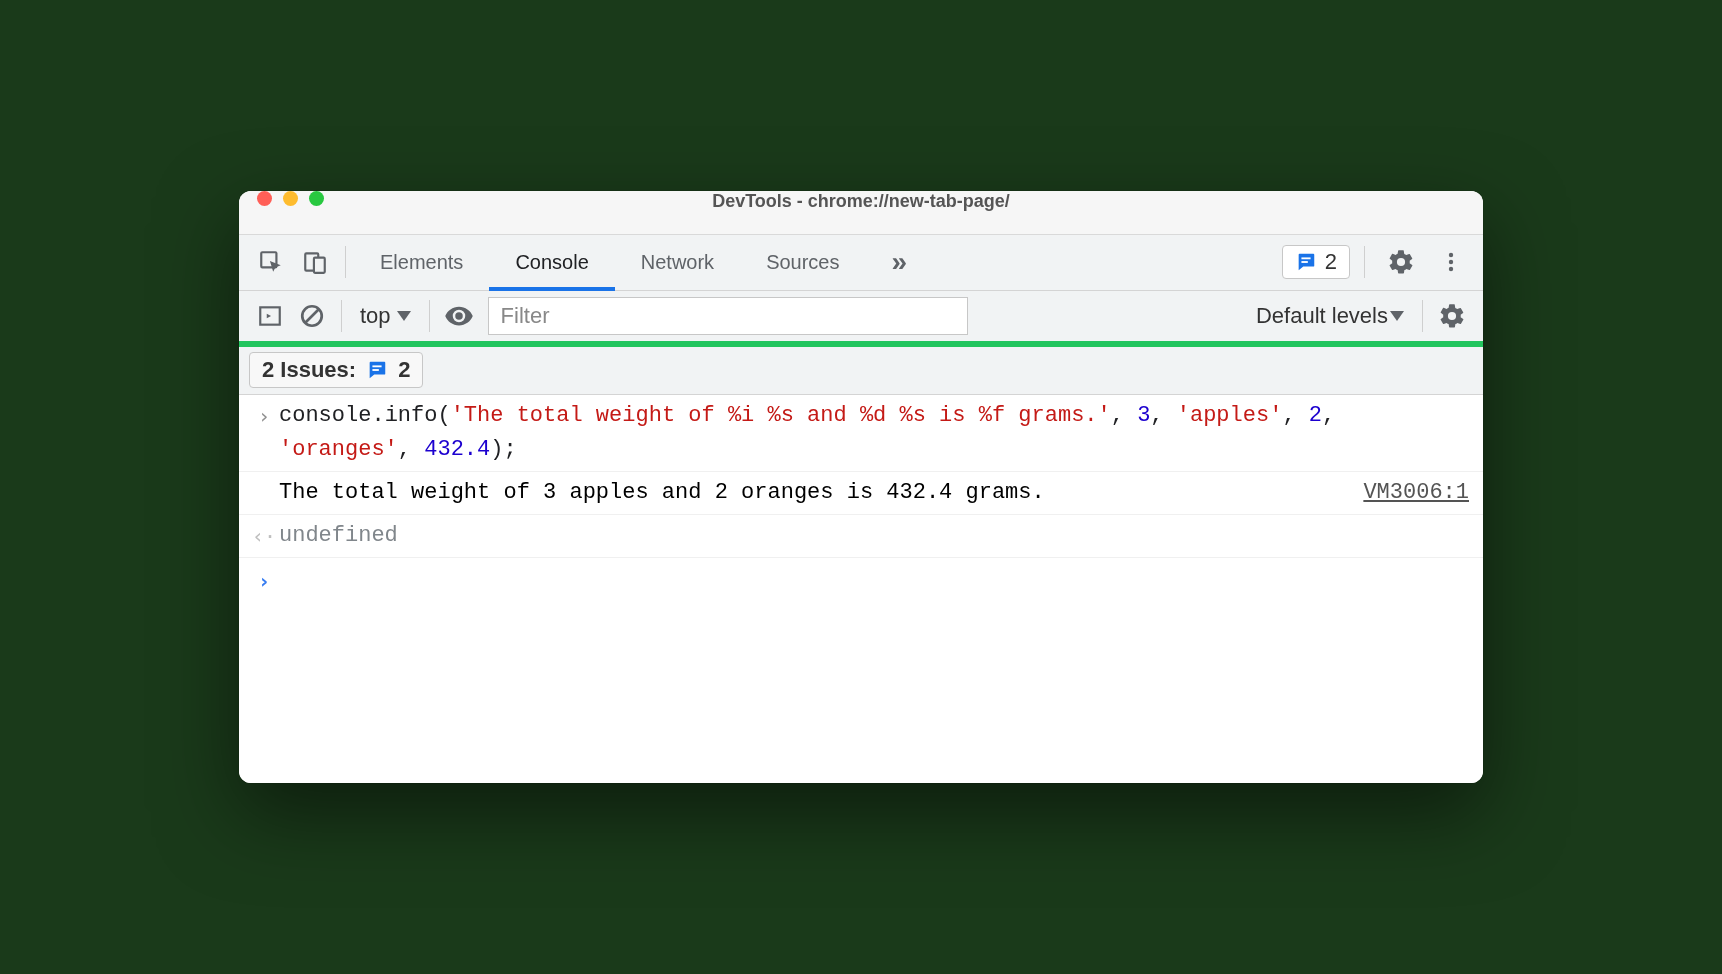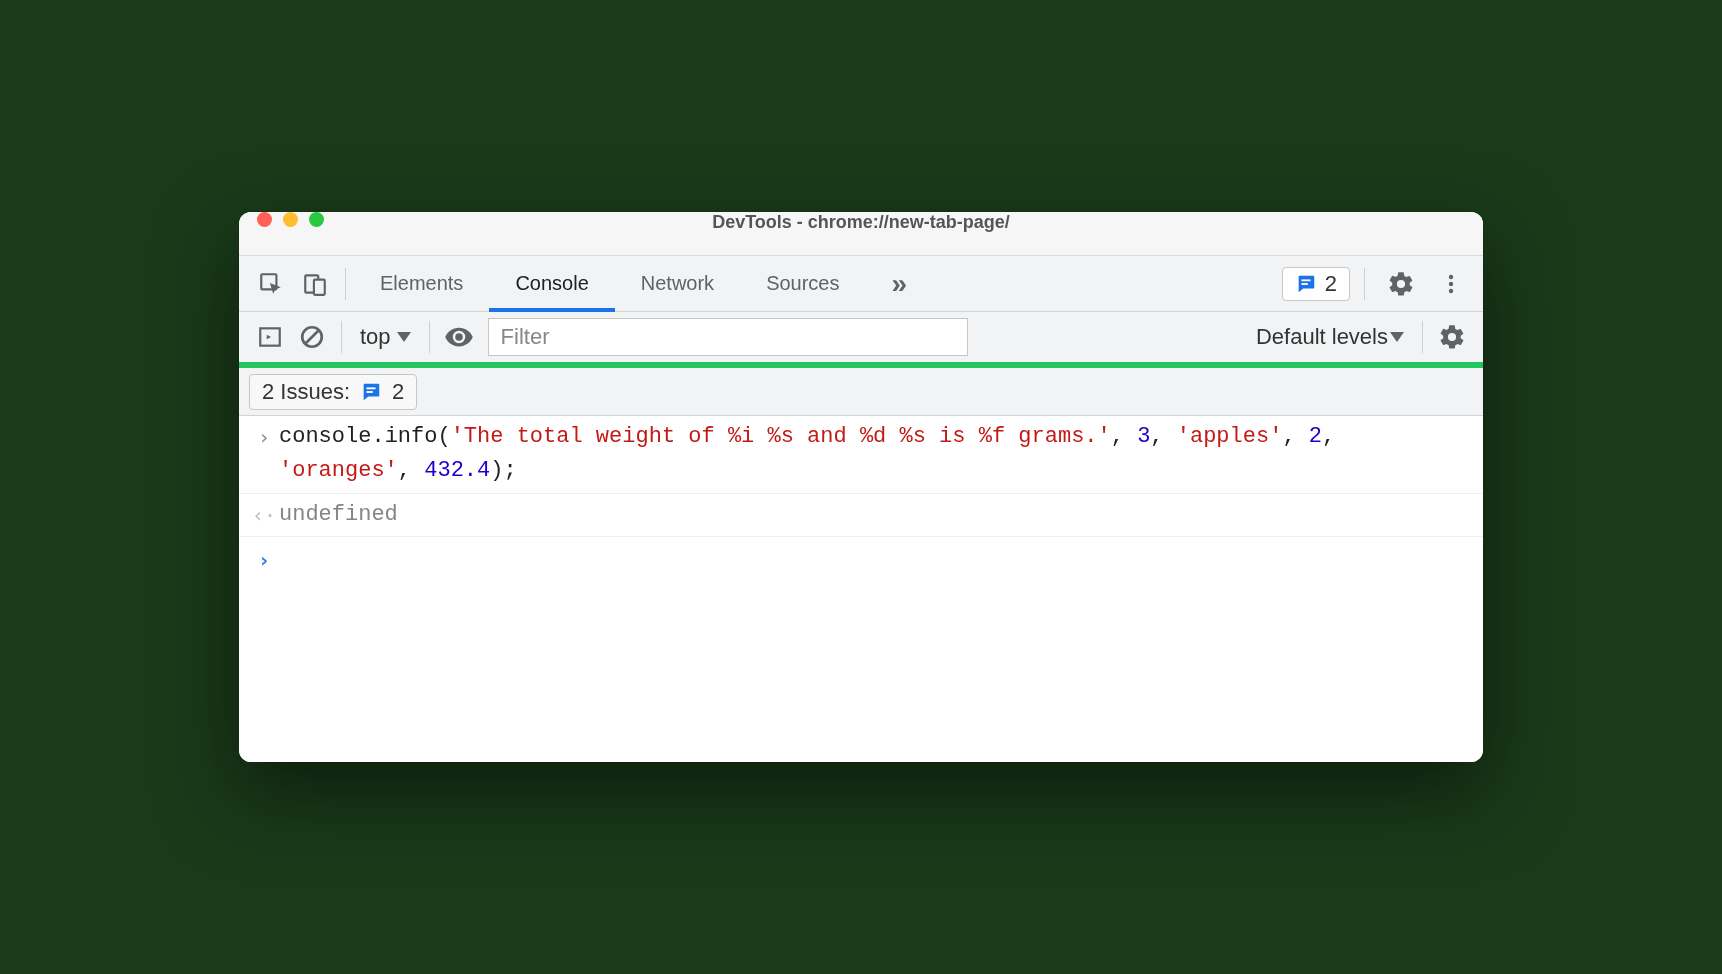--- a/index.html
+++ b/index.html
@@ -156,20 +156,21 @@
     padding: 0 10px;
     cursor: pointer;
   }
   .issues-bar {
     display: flex;
     align-items: center;
     height: 48px;
     padding: 0 10px;
     border-bottom: 1px solid #d4d4d4;
     background: #f1f3f4;
+    font-weight: bold;
   }
   .issues-box {
     display: flex;
     align-items: center;
     gap: 10px;
     border: 1px solid #c7c7c7;
     border-radius: 4px;
     padding: 4px 12px;
     background: #f8f8f8;
     font-size: 22px;
@@ -335,20 +336,25 @@
 
   <div class="console-body">
 
     <div class="row">
       <div class="gutter">
           <span class="chevron">›</span>
         </div>
       <div class="content" id="input-code"><span class="tok-obj">console</span><span class="tok-punct">.</span><span class="tok-obj">info</span><span class="tok-punct">(</span><span class="tok-str">'The total weight of %i %s and %d %s is %f grams.'</span><span class="tok-punct">, </span><span class="tok-num">3</span><span class="tok-punct">, </span><span class="tok-str">'apples'</span><span class="tok-punct">, </span><span class="tok-num">2</span><span class="tok-punct">, </span><span class="tok-str">'oranges'</span><span class="tok-punct">, </span><span class="tok-num">432.4</span><span class="tok-punct">);</span></div>
     </div>
 
+    <div class="row">
+      <div class="gutter"></div>
+      <div class="content">The total weight of 3 apples and 2 oranges is 432.4 grams.</div>
+      <a class="src-link">VM3006:1</a>
+    </div>
 
     <div class="row">
       <div class="gutter" style="color:#bfbfbf">
           <span class="chevron">‹·</span>
         </div>
       <div class="content undef">undefined</div>
     </div>
 
     <div class="prompt-row">
       <div class="gutter">

